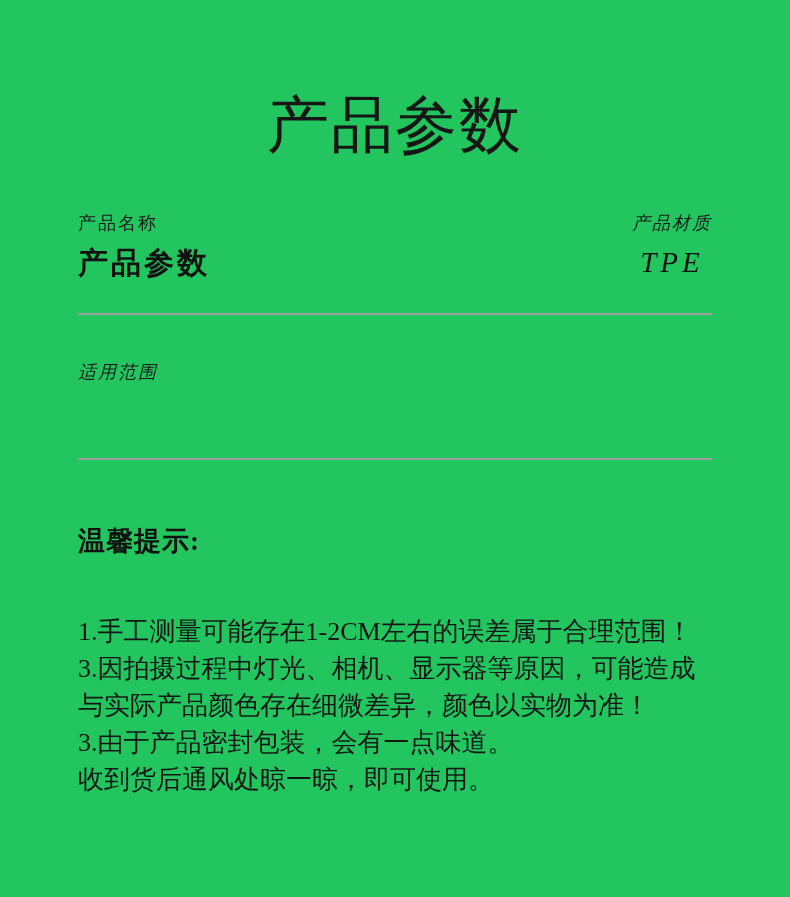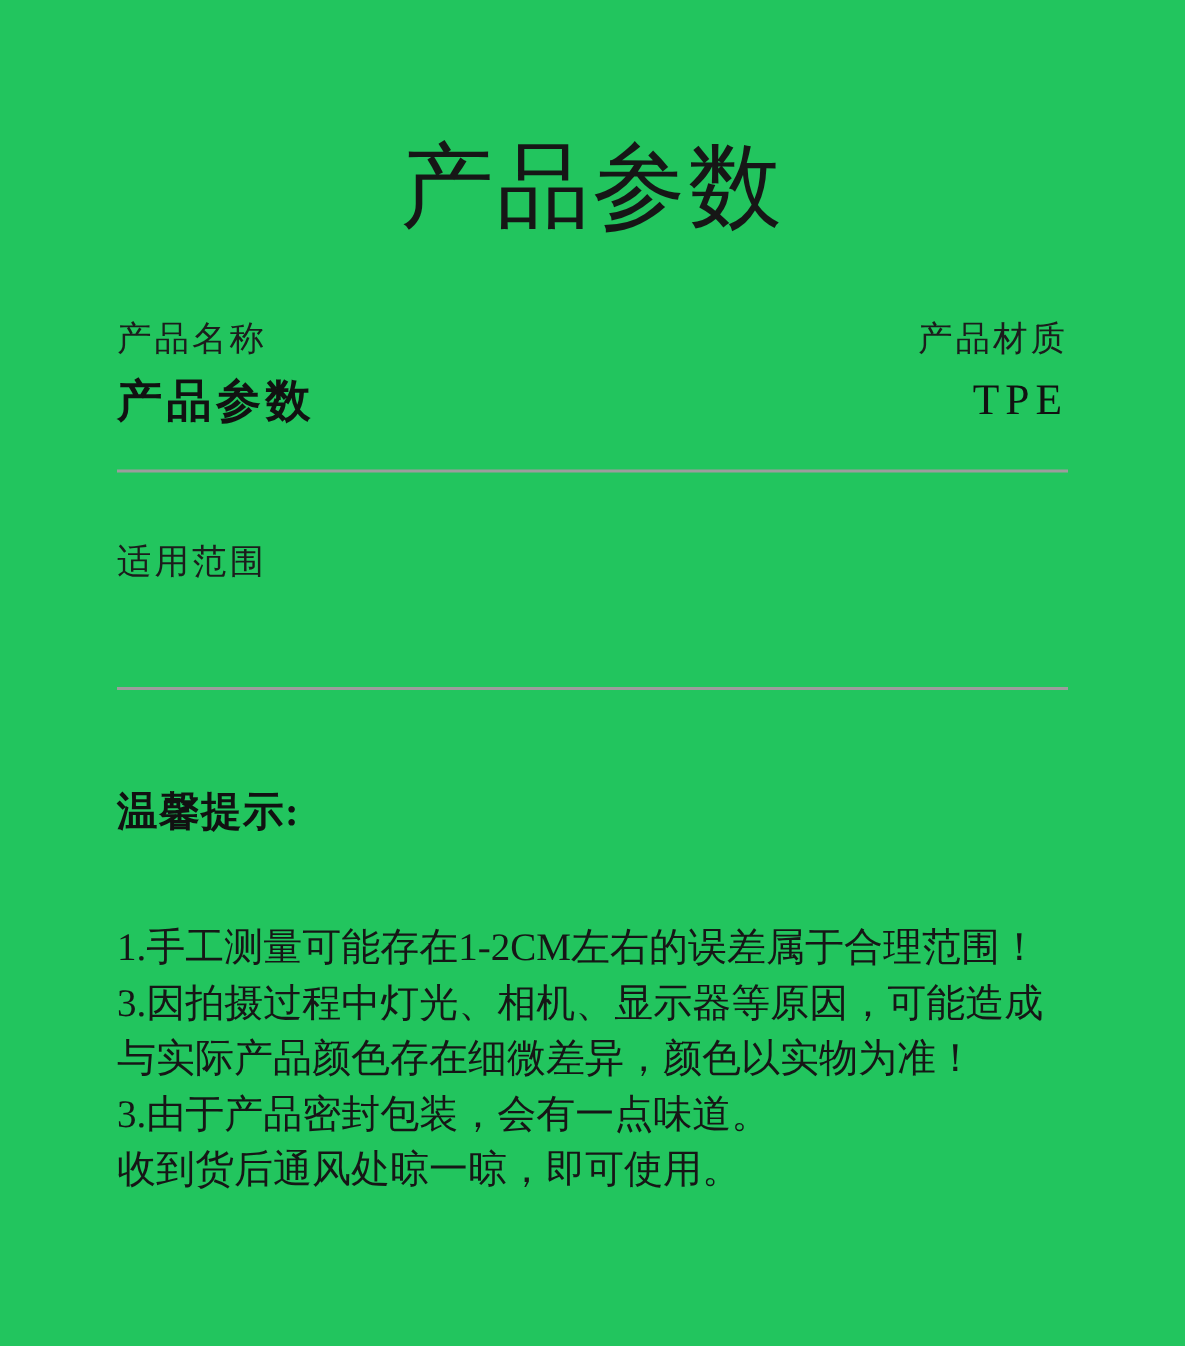--- a/index.html
+++ b/index.html
@@ -34,23 +34,23 @@
     left: 78px;
     right: 78px;
     display: flex;
     justify-content: space-between;
     align-items: flex-start;
   }
   .spec-row.row-1 { top: 214px; }
   .spec-row.row-2 { top: 363px; }
   .spec-cell { display: flex; flex-direction: column; }
   .spec-cell.left  { text-align: left;  align-items: flex-start; }
-  .spec-cell.right { text-align: right; align-items: flex-end; }
+  .spec-cell.right { text-align: right; align-items: center; font-style: italic; }
   .spec-label {
-    font-size: 23px;
+    font-size: 18px;
     font-weight: 400;
     letter-spacing: 2px;
     line-height: 1;
     color: #1c1c1c;
     white-space: nowrap;
   }
   .spec-value {
     margin-top: 16px;
     font-size: 30px;
     font-weight: 700;

